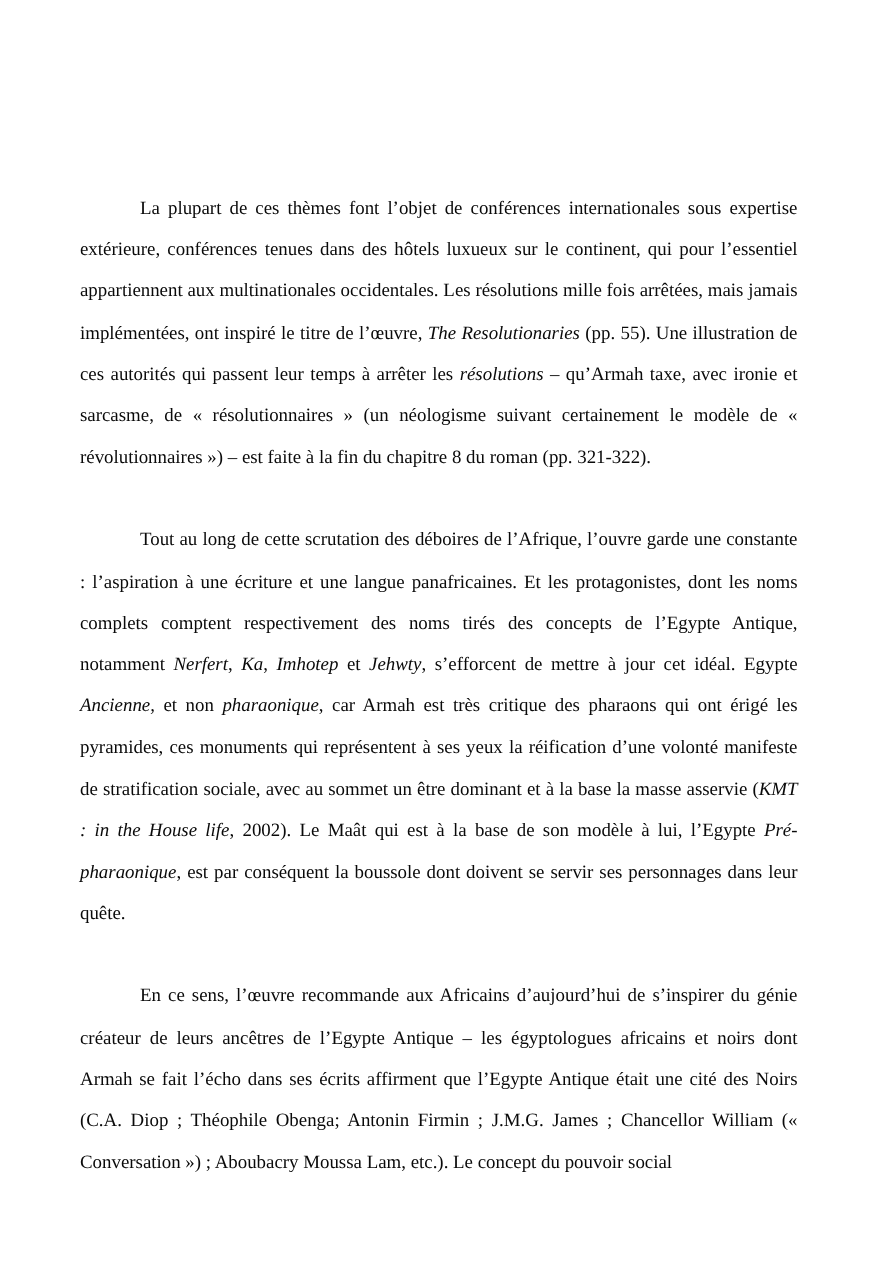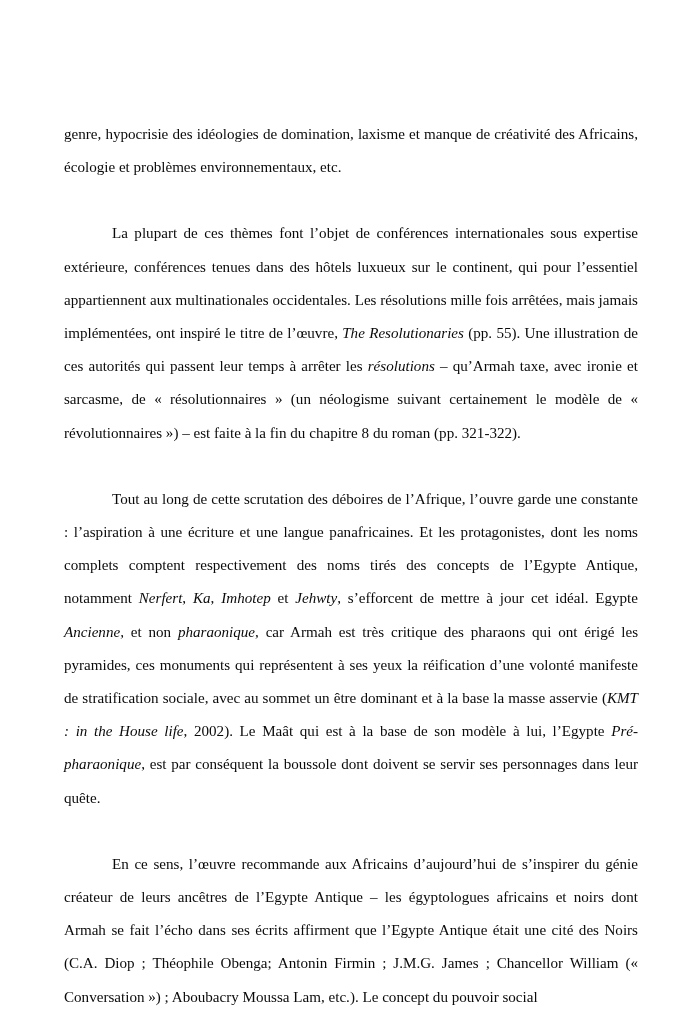--- a/index.html
+++ b/index.html
@@ -55,18 +55,17 @@
     color: #0a0a0a;
   }
   i {
   }
 </style>
 </head>
 <body>
 
 <div class="page">
   <div class="text-block" id="body-text">
-      <p class="para"><span>genre, hypocrisie des idéologies de domination, laxisme et manque de créativité des Africains, écologie et problèmes environnementaux, etc.</span></p>
       <p class="para indented gap"><span>La plupart de ces thèmes font l’objet de conférences internationales sous expertise extérieure, conférences tenues dans des hôtels luxueux sur le continent, qui pour l’essentiel appartiennent aux multinationales occidentales. Les résolutions mille fois arrêtées, mais jamais implémentées, ont inspiré le titre de l’œuvre, </span><i>The Resolutionaries</i><span> (pp. 55). Une illustration de ces autorités qui passent leur temps à arrêter les </span><i>résolutions</i><span> – qu’Armah taxe, avec ironie et sarcasme, de « résolutionnaires » (un néologisme suivant certainement le modèle de « révolutionnaires ») – est faite à la fin du chapitre 8 du roman (pp. 321-322).</span></p>
       <p class="para indented gap"><span>Tout au long de cette scrutation des déboires de l’Afrique, l’ouvre garde une constante : l’aspiration à une écriture et une langue panafricaines. Et les protagonistes, dont les noms complets comptent respectivement des noms tirés des concepts de l’Egypte Antique, notamment </span><i>Nerfert</i><span>, </span><i>Ka</i><span>, </span><i>Imhotep</i><span> et </span><i>Jehwty</i><span>, s’efforcent de mettre à jour cet idéal. Egypte </span><i>Ancienne,</i><span> et non </span><i>pharaonique</i><span>, car Armah est très critique des pharaons qui ont érigé les pyramides, ces monuments qui représentent à ses yeux la réification d’une volonté manifeste de stratification sociale, avec au  sommet un être dominant et à la base la masse asservie (</span><i>KMT : in the House life</i><span>, 2002). Le Maât qui est à la base de son modèle à lui, l’Egypte </span><i>Pré-pharaonique</i><span>, est par conséquent la boussole dont doivent se servir ses personnages dans leur quête.</span></p>
       <p class="para indented gap"><span>En ce sens, l’œuvre recommande aux Africains d’aujourd’hui de s’inspirer du génie créateur de leurs ancêtres de l’Egypte Antique – les égyptologues africains et noirs dont Armah se fait l’écho dans ses écrits affirment que l’Egypte Antique était une cité des Noirs (C.A. Diop ; Théophile Obenga; Antonin Firmin ; J.M.G. James ; Chancellor William (« Conversation ») ; Aboubacry Moussa Lam, etc.). Le concept du pouvoir social</span></p>
     </div>
 </div>
 
 </body></html>

